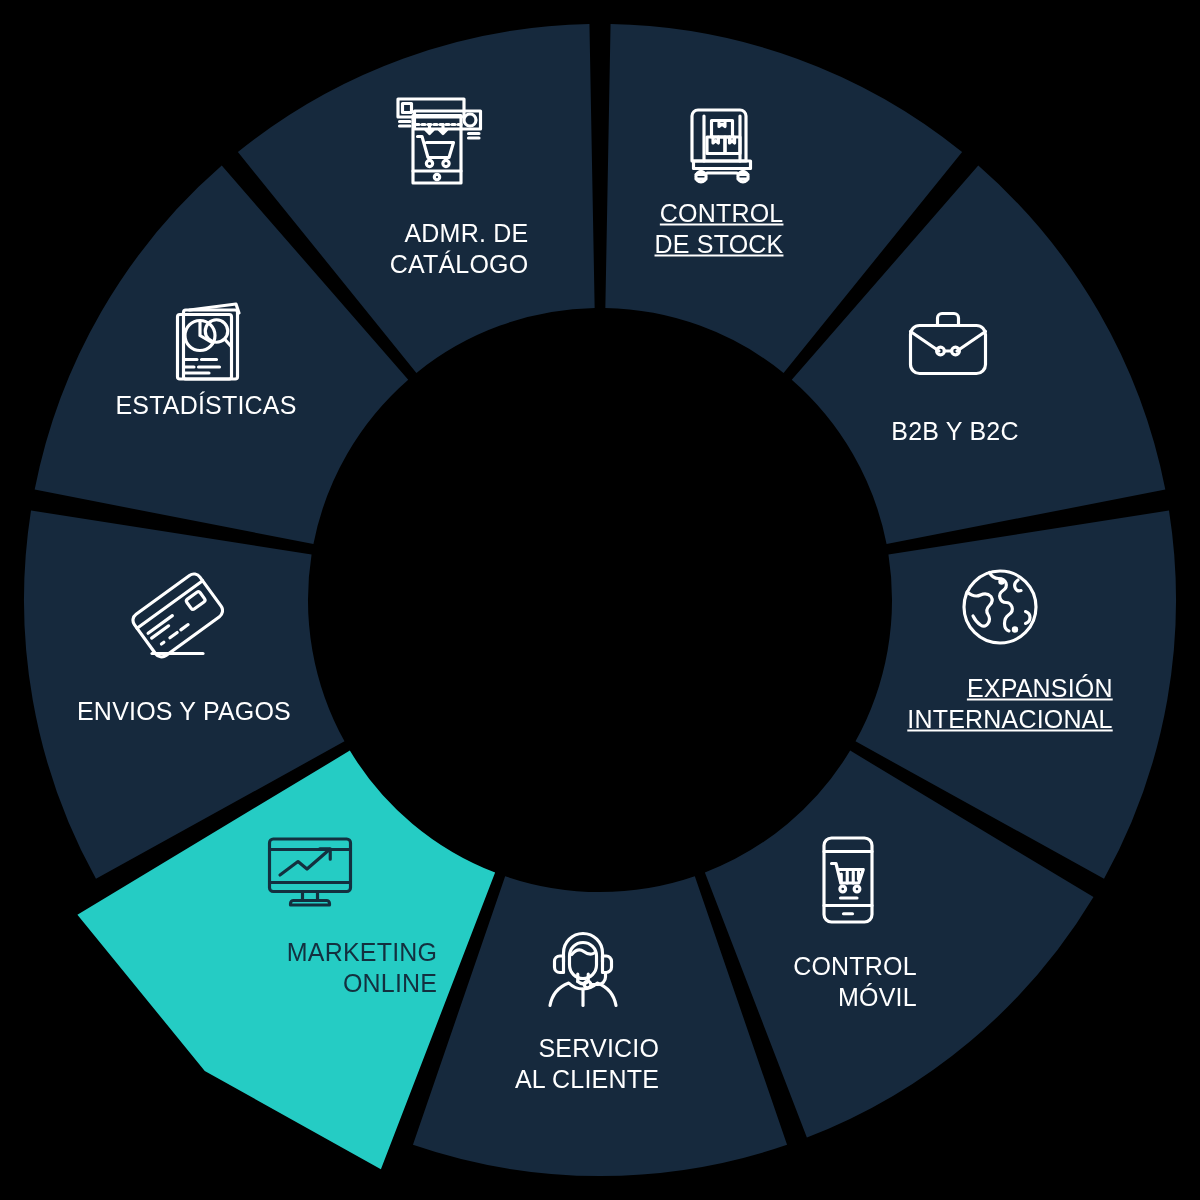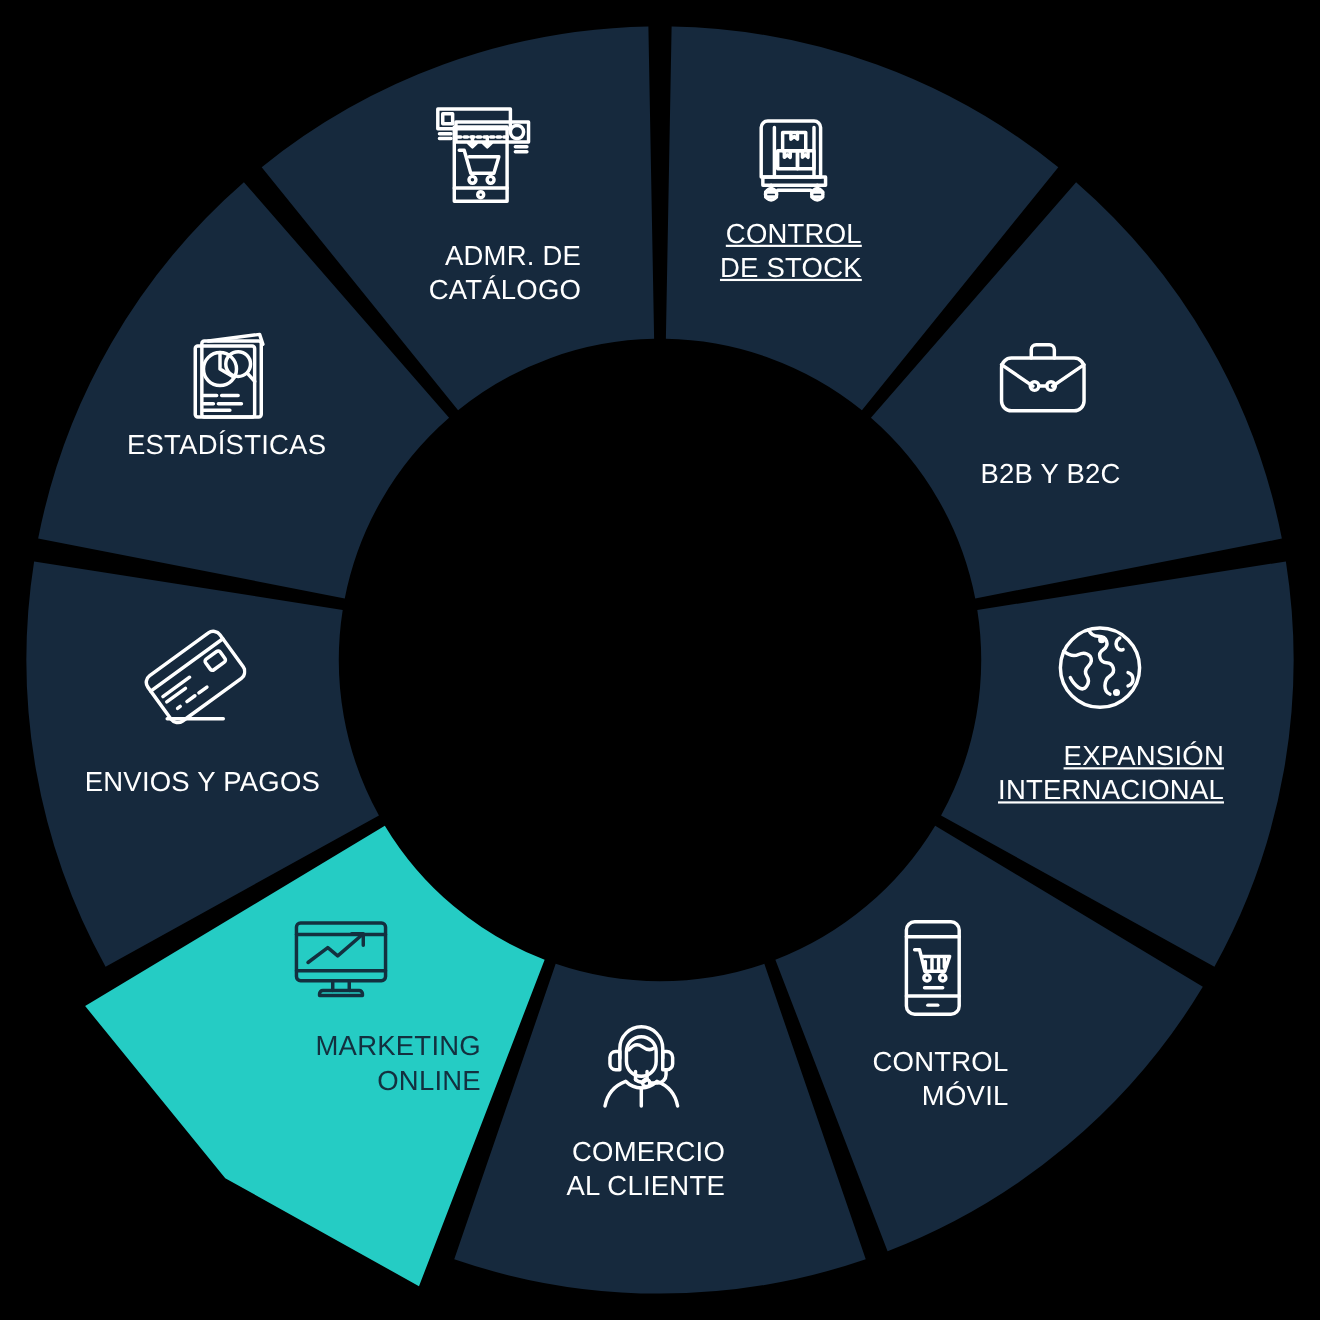--- a/index.html
+++ b/index.html
@@ -151,21 +151,21 @@
           <circle cx="35" cy="43" r="2.2"></circle>
           <path d="M23 24 a9 9 0 0 1 18 0 v6 a9 9 0 0 1 -18 0 z"></path>
           <path d="M24.5 23 q4 -5 8 -2 q4 3 7 1"></path>
           <path d="M28.5 36 v5 M35.5 36 v5"></path>
           <path d="M28.5 41 q3.5 3 7 0"></path>
           <path d="M10 57 q2 -11 12.5 -15 q4 4 9.5 4 q5.5 0 9.5 -4 Q52 46 54 57"></path>
           <path d="M32 46 v11"></path>
         </g>
       </svg>
       </div>
-      <div class="seg-label" style="left: 587px; top: 1063px;">COMERCIO
+      <div class="seg-label" style="left: 587px; top: 1063px;">SERVICIO
 AL CLIENTE</div>
       <div class="seg-icon" style="left: 310px; top: 872px;">
         <svg viewBox="0 0 64 64">
         <g fill="none" stroke="#13303f" stroke-width="2.1" stroke-linecap="round" stroke-linejoin="round">
           <rect x="5" y="10" width="54" height="35" rx="2.5"></rect>
           <path d="M5 17 h54 M5 39 h54"></path>
           <path d="M12 34 L24 25 L30 30 L45 17"></path>
           <path d="M38.5 16.5 h7 v7"></path>
           <path d="M27 45 v6 M37 45 v6"></path>
           <path d="M21 51 h22 a2 2 0 0 1 2 2 v1 h-26 v-1 a2 2 0 0 1 2 -2 z"></path>

